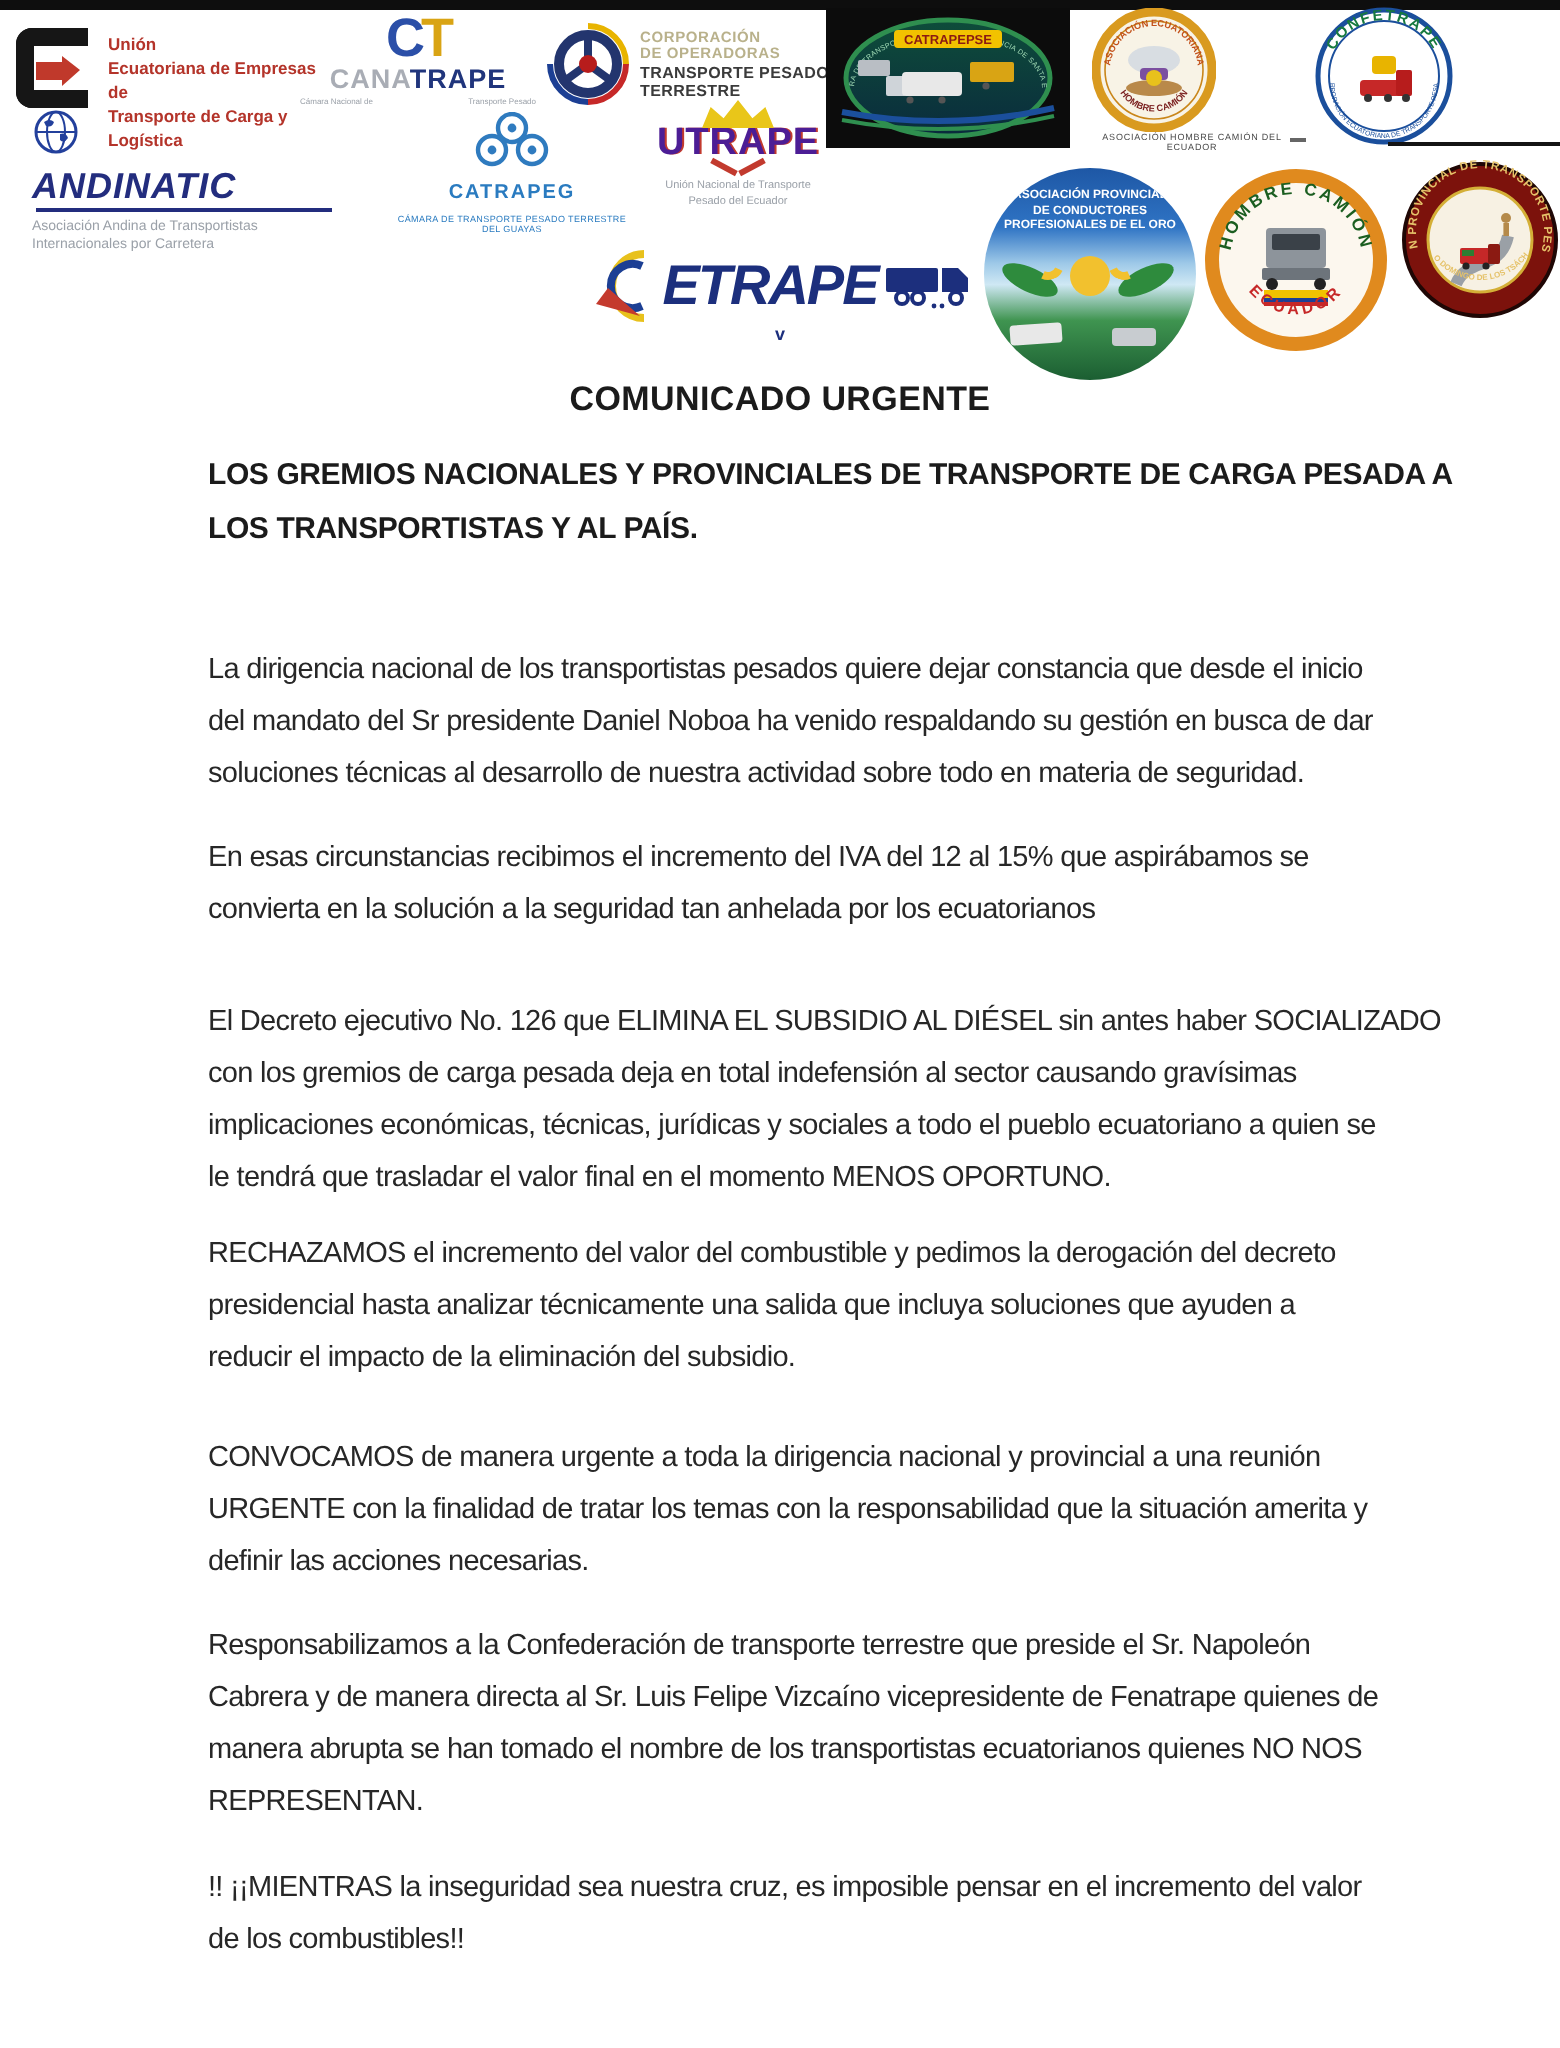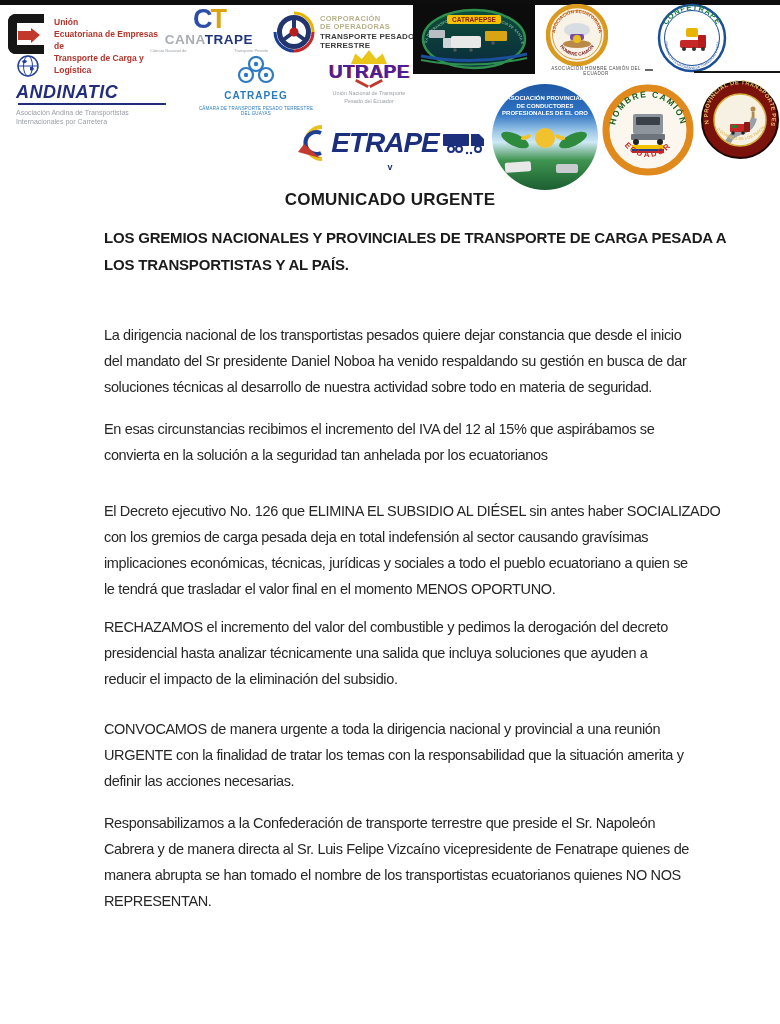--- a/index.html
+++ b/index.html
@@ -329,13 +329,15 @@
   <div class="abs para p4">RECHAZAMOS el incremento del valor del combustible y pedimos la derogación del decreto
 presidencial hasta analizar técnicamente una salida que incluya soluciones que ayuden a
 reducir el impacto de la eliminación del subsidio.</div>
   <div class="abs para p5">CONVOCAMOS de manera urgente a toda la dirigencia nacional y provincial a una reunión
 URGENTE con la finalidad de tratar los temas con la responsabilidad que la situación amerita y
 definir las acciones necesarias.</div>
   <div class="abs para p6">Responsabilizamos a la Confederación de transporte terrestre que preside el Sr. Napoleón
 Cabrera y de manera directa al Sr. Luis Felipe Vizcaíno vicepresidente de Fenatrape quienes de
 manera abrupta se han tomado el nombre de los transportistas ecuatorianos quienes NO NOS
 REPRESENTAN.</div>
+  <div class="abs para p7">!! ¡¡MIENTRAS la inseguridad sea nuestra cruz, es imposible pensar en el incremento del valor
+de los combustibles!!</div>
 </div>
 
 </body></html>

